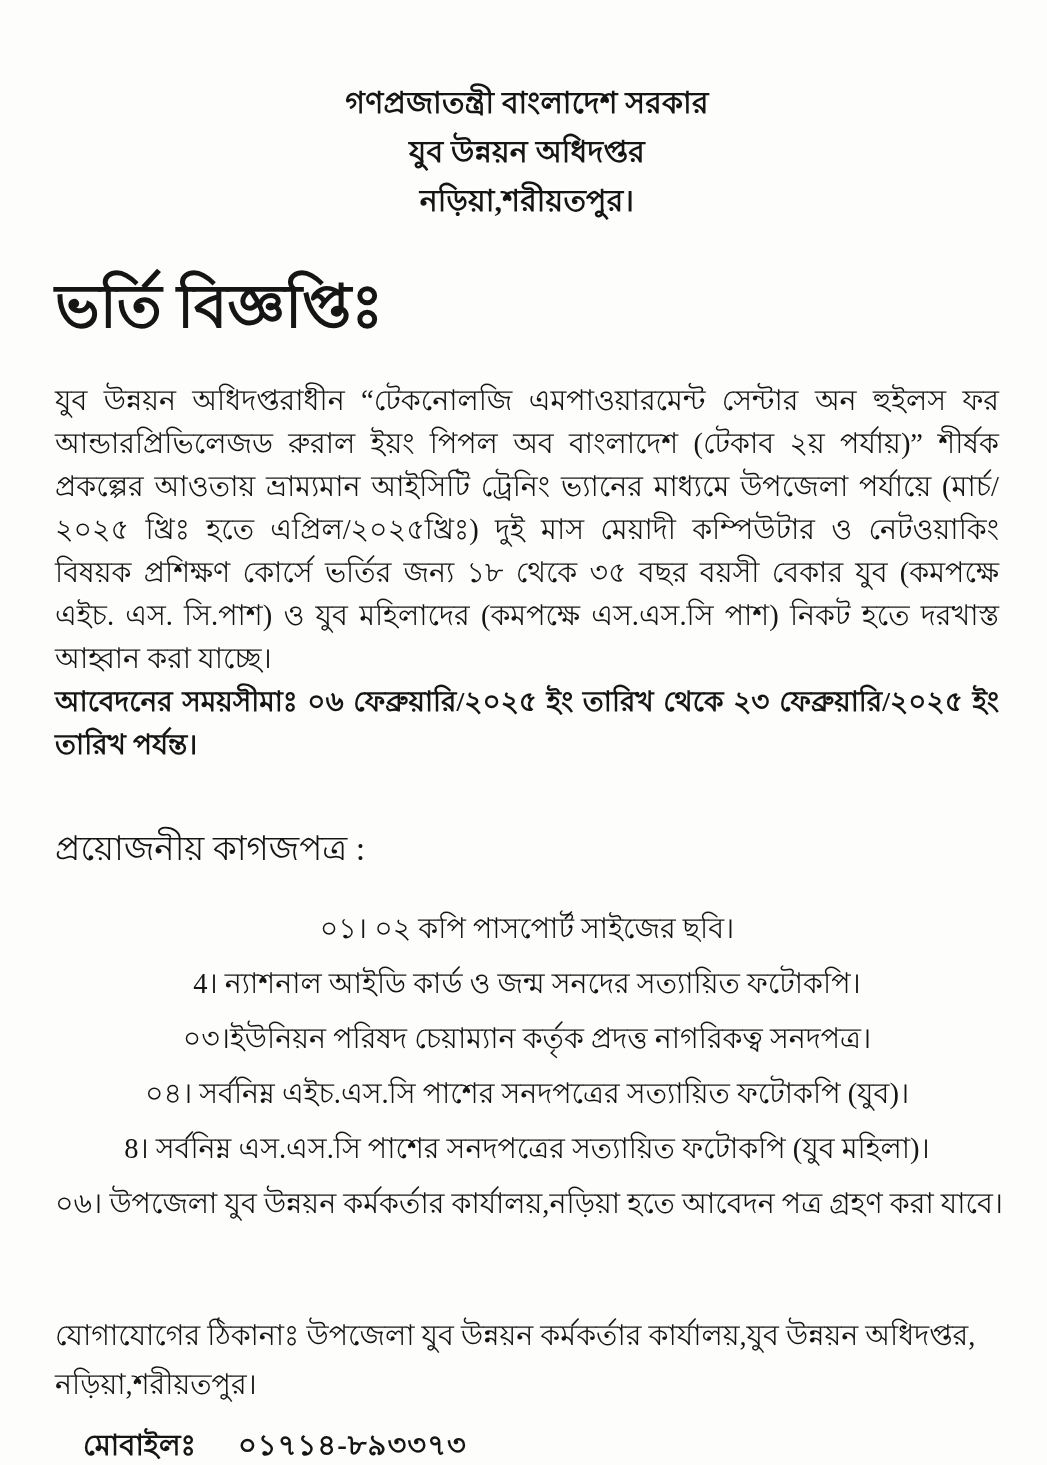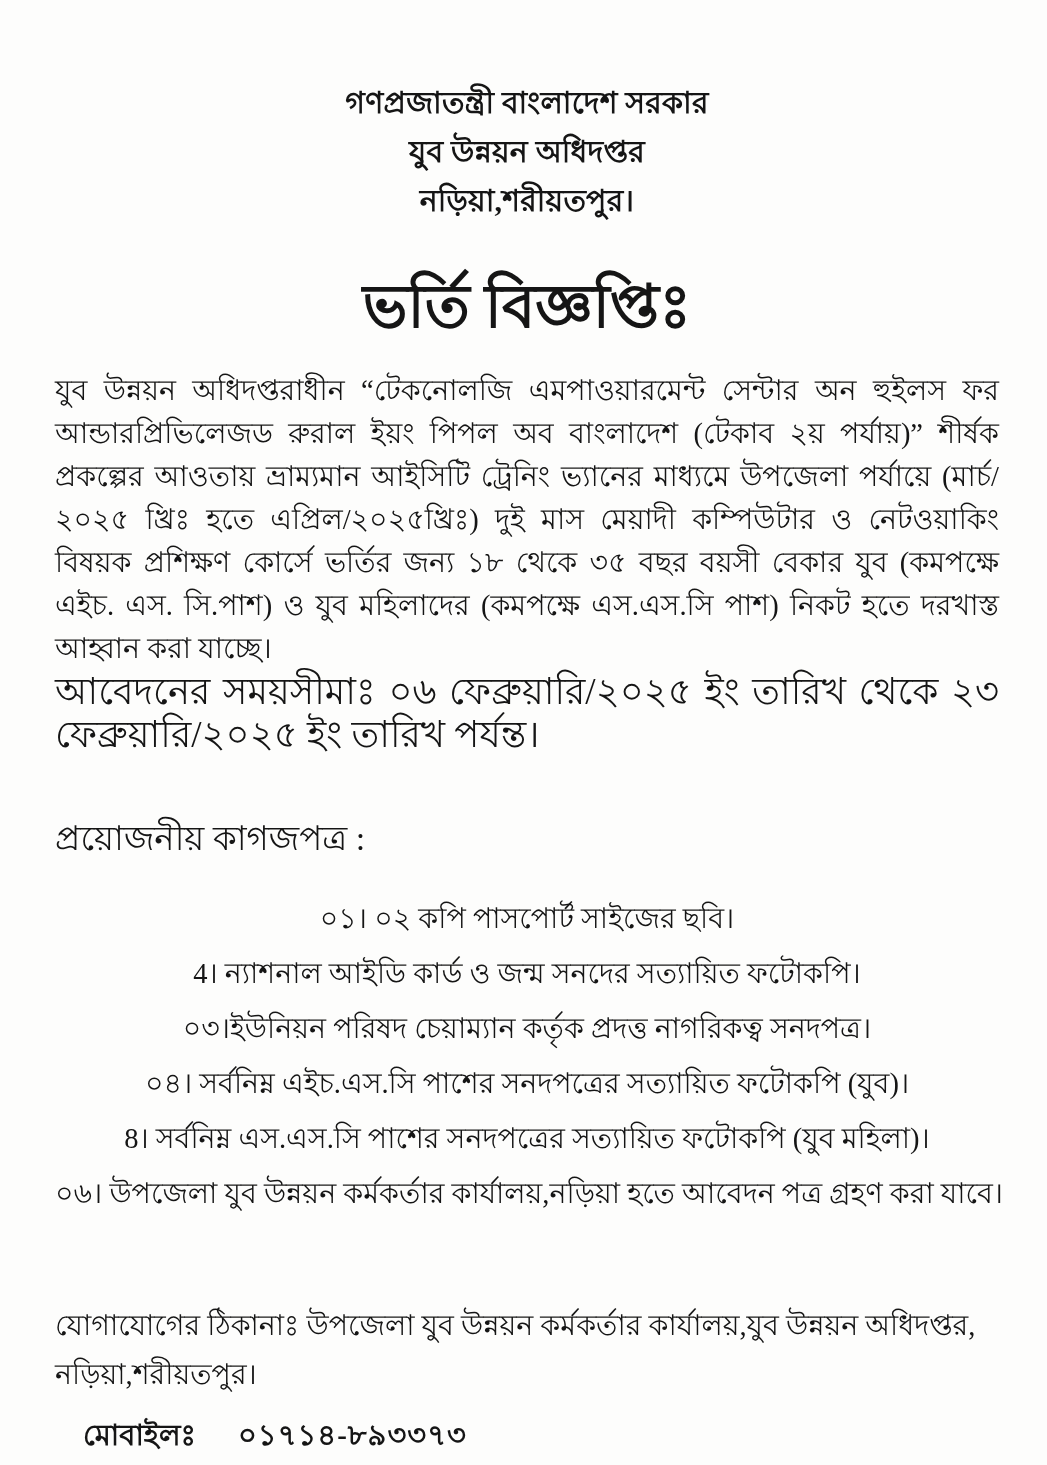--- a/index.html
+++ b/index.html
@@ -23,39 +23,39 @@
     padding: 78px 48px 0 55px;
   }
   .header {
     text-align: center;
     font-size: 30px;
     line-height: 49px;
     font-weight: 600;
     letter-spacing: 0.2px;
   }
   .notice-title {
-    text-align: center;
+    text-align: left;
     margin-top: 46px;
     margin-bottom: 10px;
     font-size: 60px;
     line-height: 72px;
     font-weight: 700;
   }
   .body-text {
-    margin-top: 26px;
+    margin-top: 36px;
     font-size: 28.5px;
     line-height: 43px;
     text-align: justify;
     font-weight: 500;
   }
   .deadline {
-    font-size: 37px;
+    font-size: 28px;
     line-height: 43px;
     text-align: justify;
-    font-weight: 400;
+    font-weight: 700;
   }
   .docs {
     margin-top: 56px;
   }
   .docs-heading {
     font-size: 34px;
     font-weight: 500;
     margin-bottom: 22px;
   }
   .doc-item {

